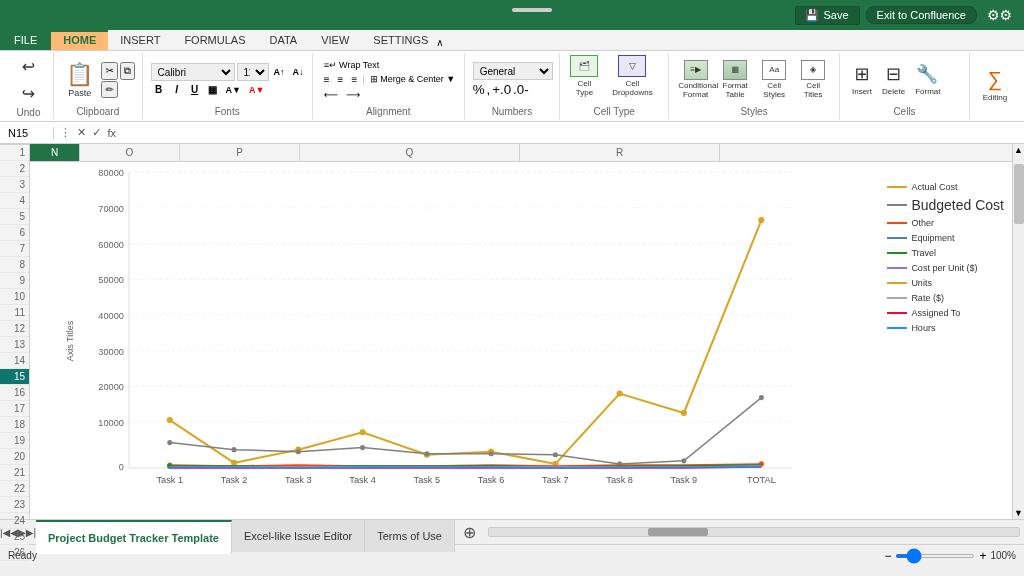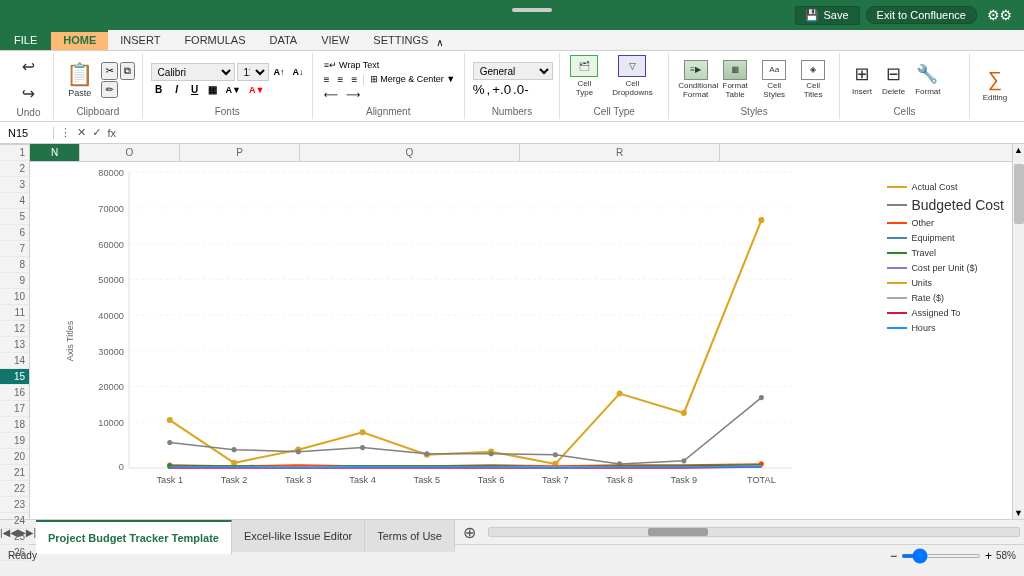--- a/index.html
+++ b/index.html
@@ -877,15 +877,15 @@
     </div>
   </div>
 </div>
 
 <div class="status-bar">
   <span>Ready</span>
   <div class="zoom-area">
     <button style="border:none;background:transparent;cursor:pointer;font-size:12px;">−</button>
     <input type="range" class="zoom-slider" min="50" max="200" value="76" style="">
     <button style="border:none;background:transparent;cursor:pointer;font-size:12px;">+</button>
-    <span>58%</span>
+    <span>100%</span>
   </div>
 </div>
 
 </body></html>

